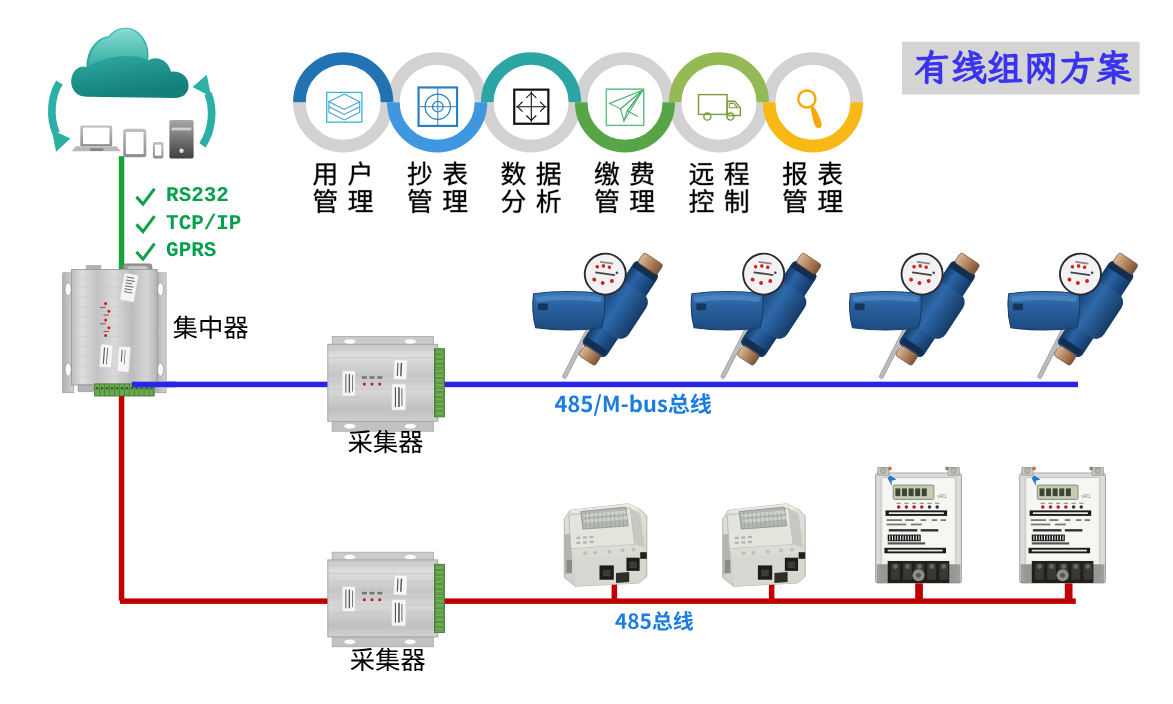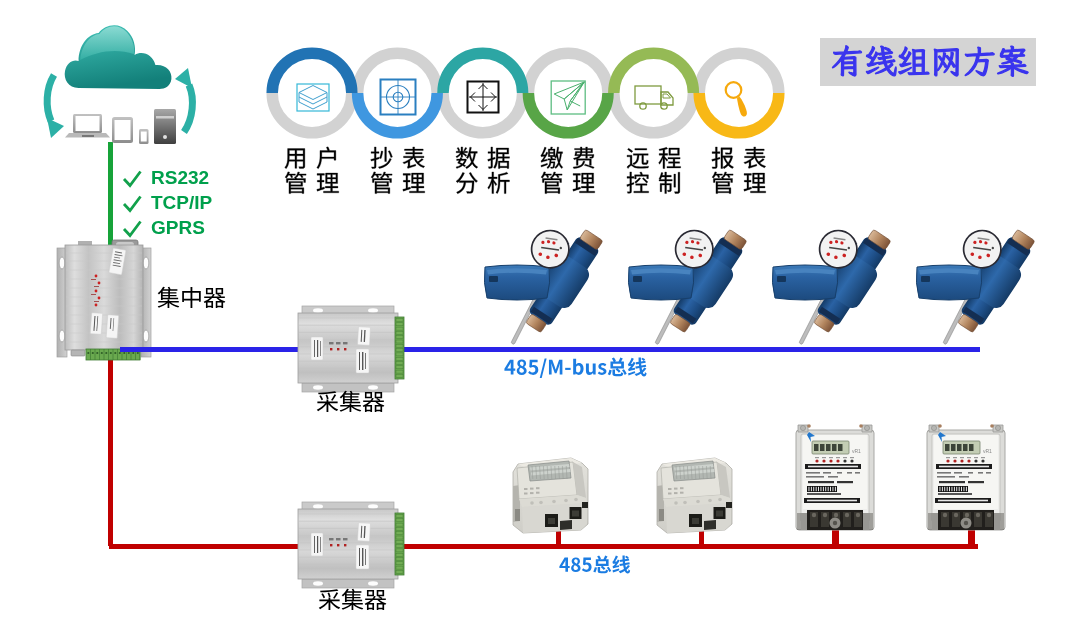--- a/index.html
+++ b/index.html
@@ -53,21 +53,21 @@
 </svg>
 <svg class="abs" style="left:122px;top:169px" width="20" height="19" viewBox="0 0 20 19">
       <path d="M2 10 L8 16.5 L18.5 2.5" stroke="#12a14b" stroke-width="2.8" fill="none"></path>
     </svg>
     <svg class="abs" style="left:122px;top:194px" width="20" height="19" viewBox="0 0 20 19">
       <path d="M2 10 L8 16.5 L18.5 2.5" stroke="#12a14b" stroke-width="2.8" fill="none"></path>
     </svg>
     <svg class="abs" style="left:122px;top:219px" width="20" height="19" viewBox="0 0 20 19">
       <path d="M2 10 L8 16.5 L18.5 2.5" stroke="#12a14b" stroke-width="2.8" fill="none"></path>
     </svg>
-<div class="abs" style="left:151px;top:166px;color:#00a04c;font-weight:bold;font-size:19px;line-height:24.8px;font-family:Liberation Sans, sans-serif;">RS232<br>TCP/IP<br>GPRS</div>
+<div class="abs" style="left:151px;top:166px;color:#00a04c;font-weight:bold;font-size:19px;line-height:24.8px;font-family:Liberation Mono, monospace;">RS232<br>TCP/IP<br>GPRS</div>
 <svg class="abs" style="left:54px;top:239px" width="100" height="125" viewBox="0 0 100 125" xmlns="http://www.w3.org/2000/svg">
 <defs>
         <linearGradient id="met" x1="0" y1="0" x2="1" y2="0">
 <stop offset="0" stop-color="#bdbdbd"></stop>
           <stop offset="0.12" stop-color="#dedede"></stop>
           <stop offset="0.3" stop-color="#c3c3c3"></stop>
           <stop offset="0.5" stop-color="#dadada"></stop>
           <stop offset="0.7" stop-color="#bcbcbc"></stop>
           <stop offset="0.88" stop-color="#d6d6d6"></stop>
           <stop offset="1" stop-color="#b3b3b3"></stop>

